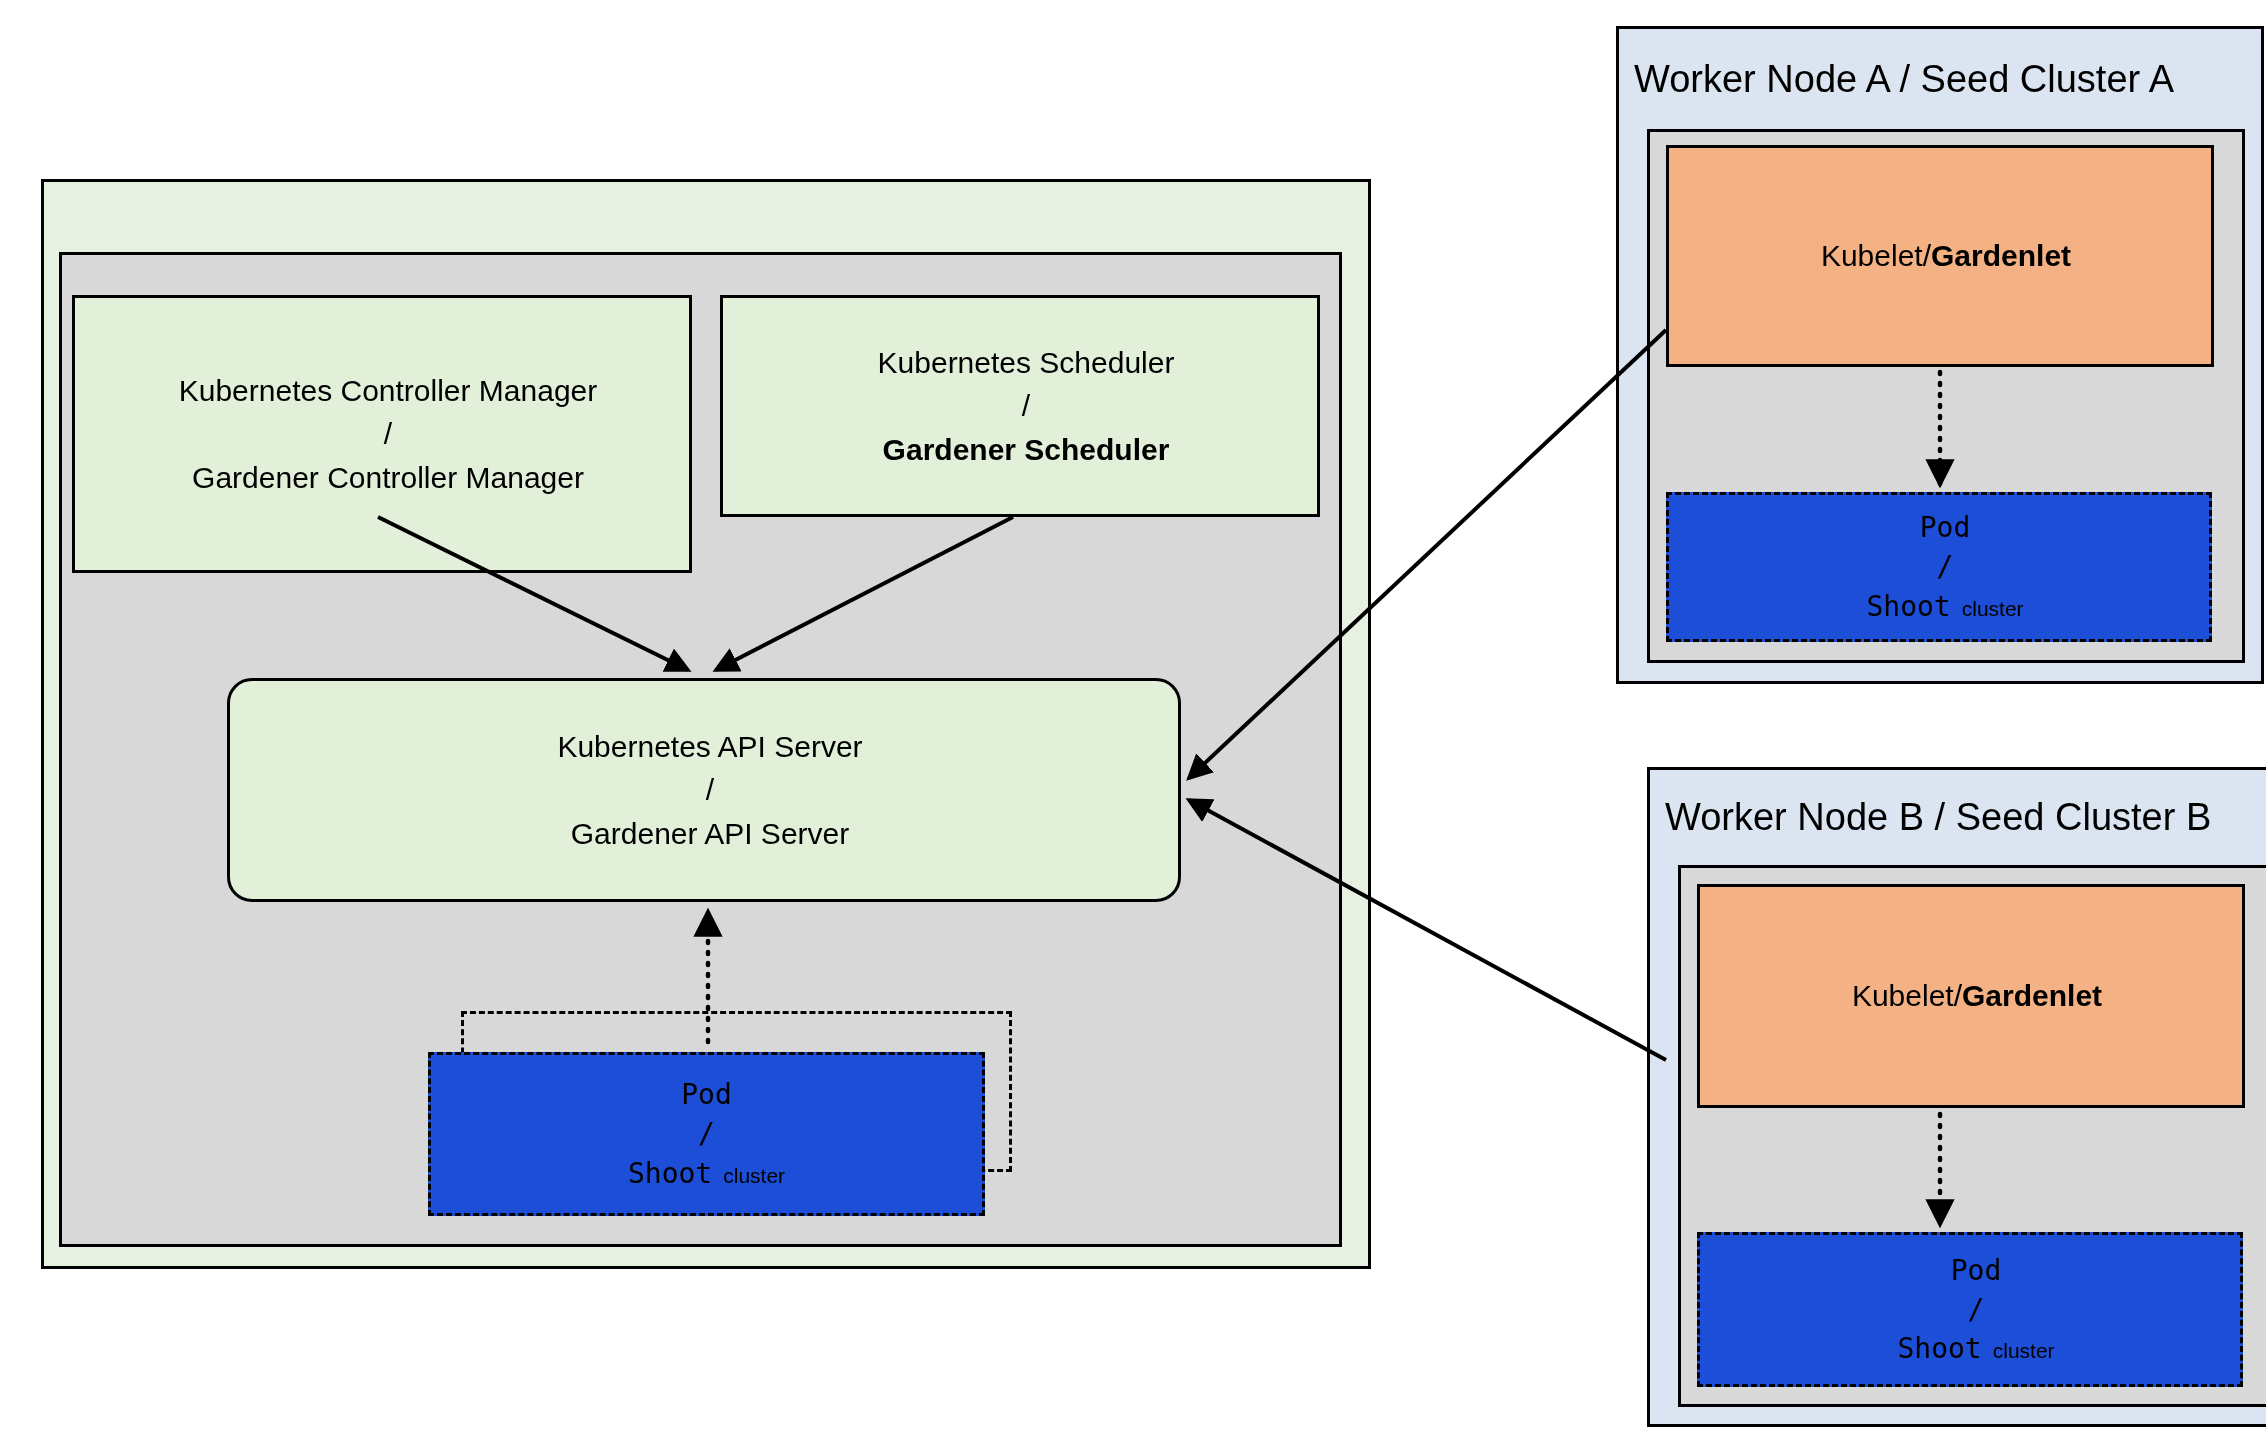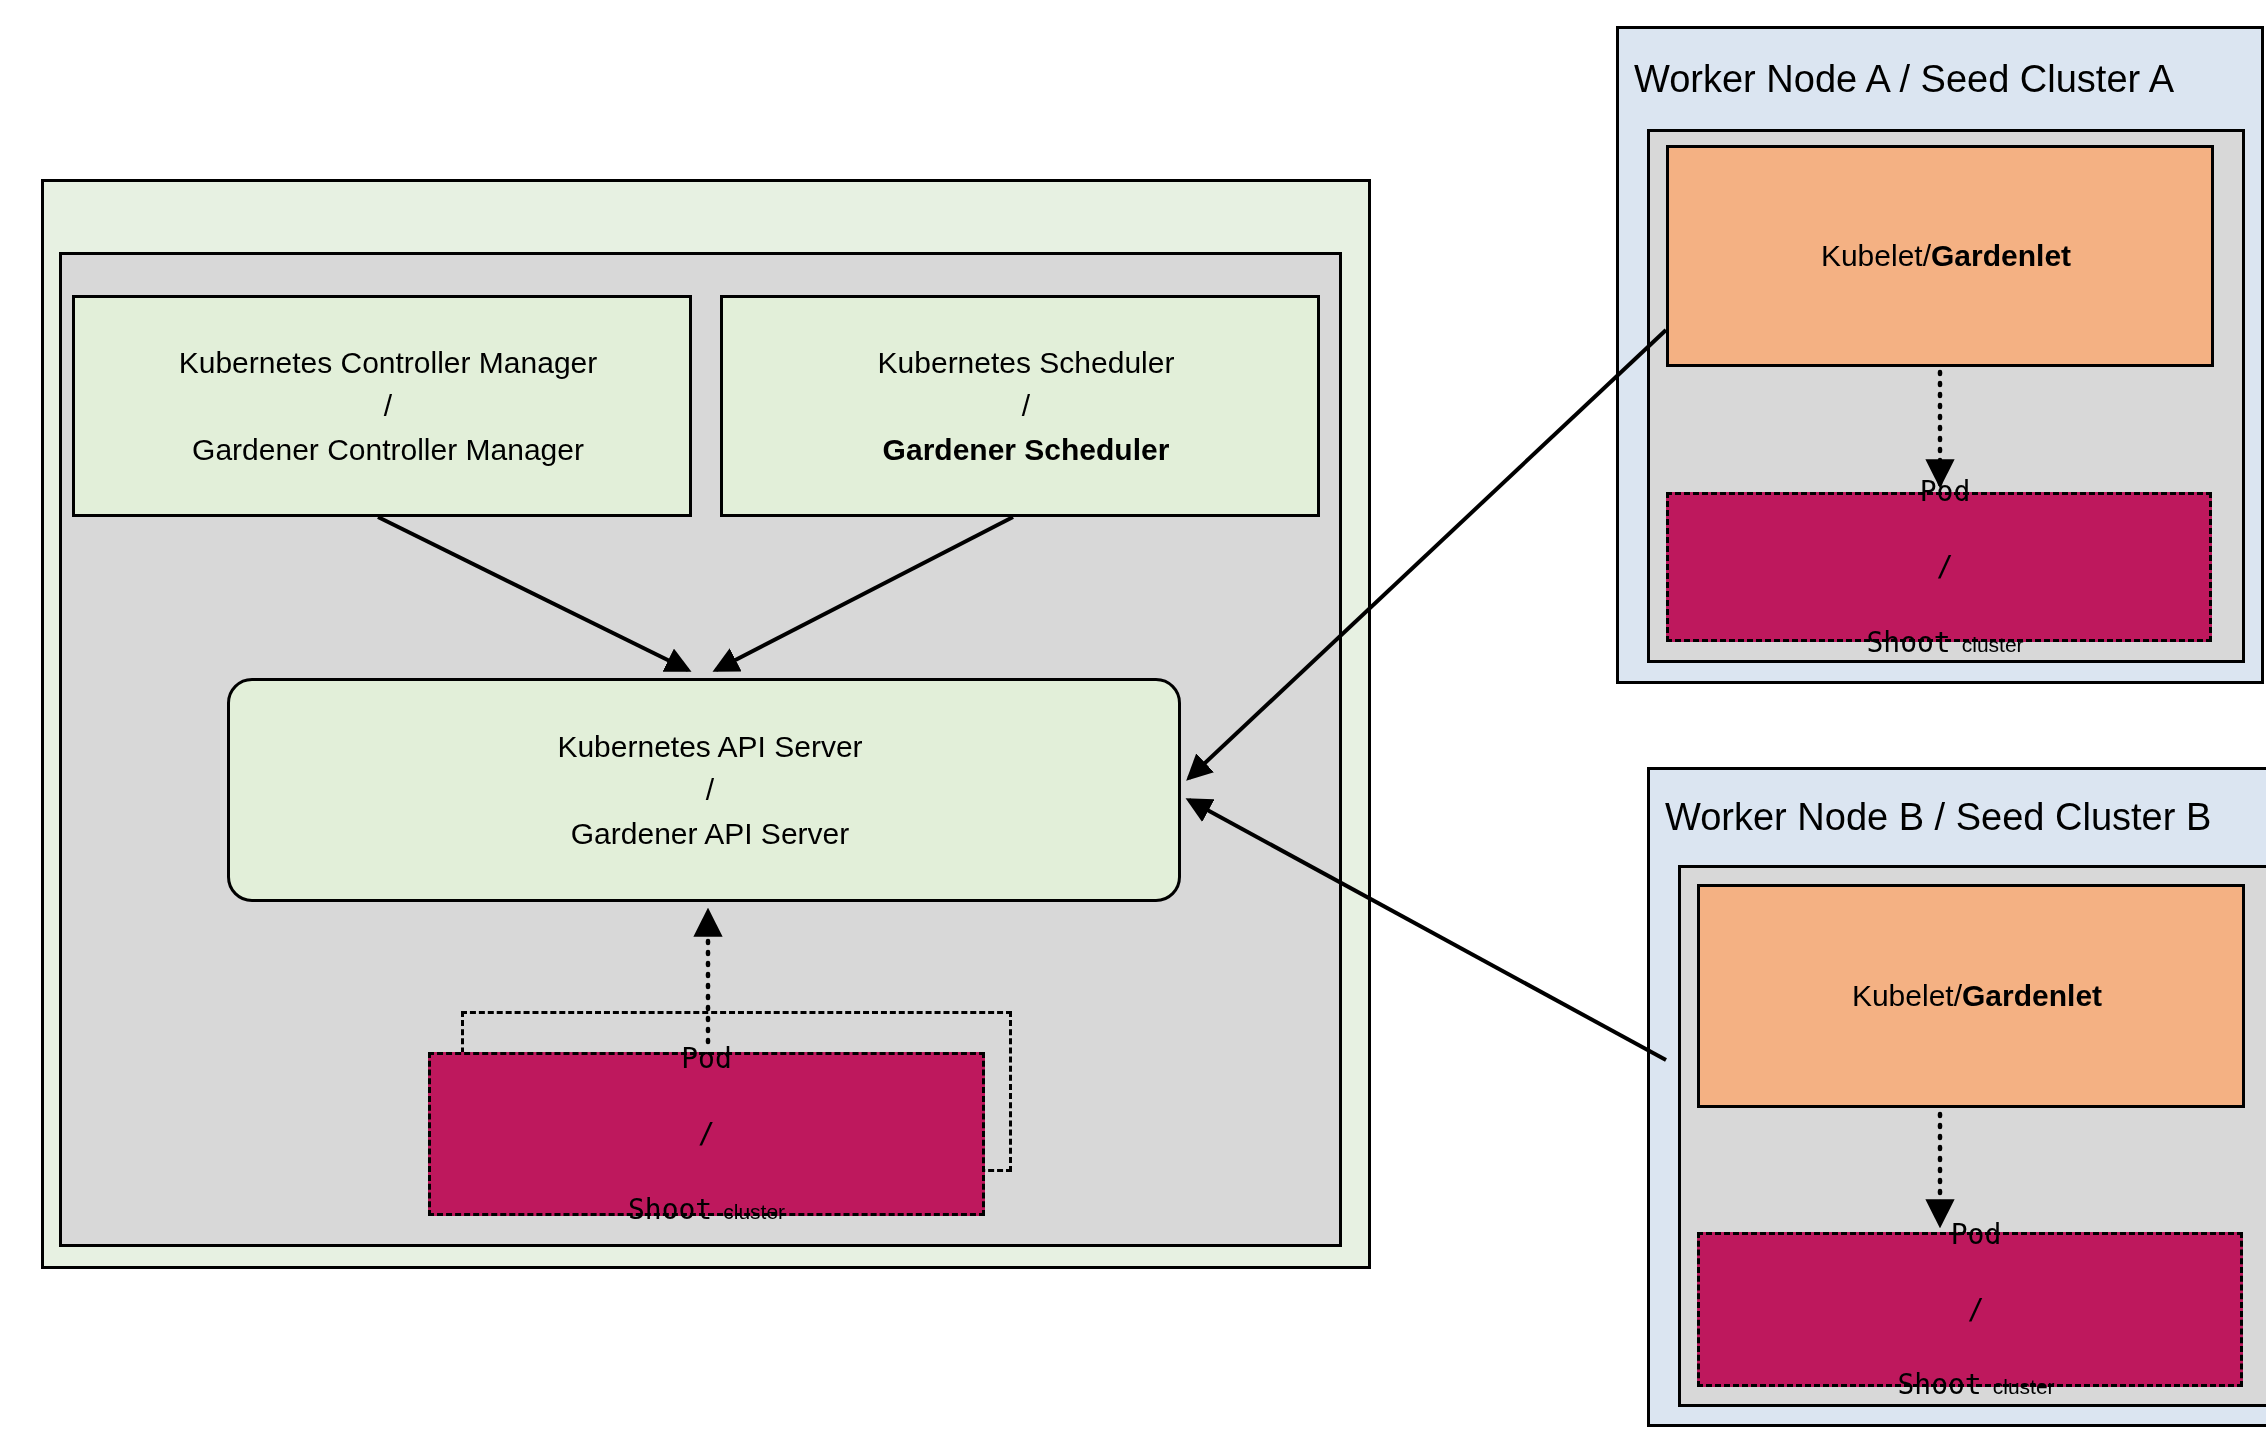--- a/index.html
+++ b/index.html
@@ -45,37 +45,36 @@
   .component {
     background: #e2efd9;
     border: 3px solid #000;
     display: flex; flex-direction: column;
     align-items: center; justify-content: center;
     text-align: center;
   }
   .component .bline { font-size: 30px; line-height: 1.45; }
   .bold { font-weight: 700; }
 
-  .kcm   { left: 10px;  top: 40px;  width: 620px; height: 222px; }
+  .kcm   { left: 10px;  top: 40px;  width: 620px; height: 278px; }
   .sched { left: 658px; top: 40px;  width: 600px; height: 222px; }
   .api   { left: 165px; top: 423px; width: 954px; height: 224px; border-radius: 25px; }
 
   
   .pod-stack { left: 366px; top: 756px; width: 584px; height: 199px; }
   .pod-back {
     position: absolute; right: 0; top: 0; width: 551px; height: 161px;
     border: 3px dashed #000; background: transparent; box-sizing: border-box;
   }
   .pod-box {
     border: 3px dashed #000;
-    background: #be185d;
+    background: #1d4ed8;
     display: flex; flex-direction: column;
     align-items: center; justify-content: center;
     text-align: center;
-    gap: 36px;
   }
   .pod-front {
     position: absolute; left: 0; top: 41px; width: 551px; height: 158px;
   }
   .pod-box .bline {
     font-family: "DejaVu Sans Mono", monospace;
     font-size: 28px; line-height: 1.4;
   }
   .pod-box .mixline { display: flex; gap: 11px; align-items: baseline; justify-content: flex-end; }
   .pod-box .plain { font-family: "Liberation Sans", sans-serif; font-size: 21px; }

